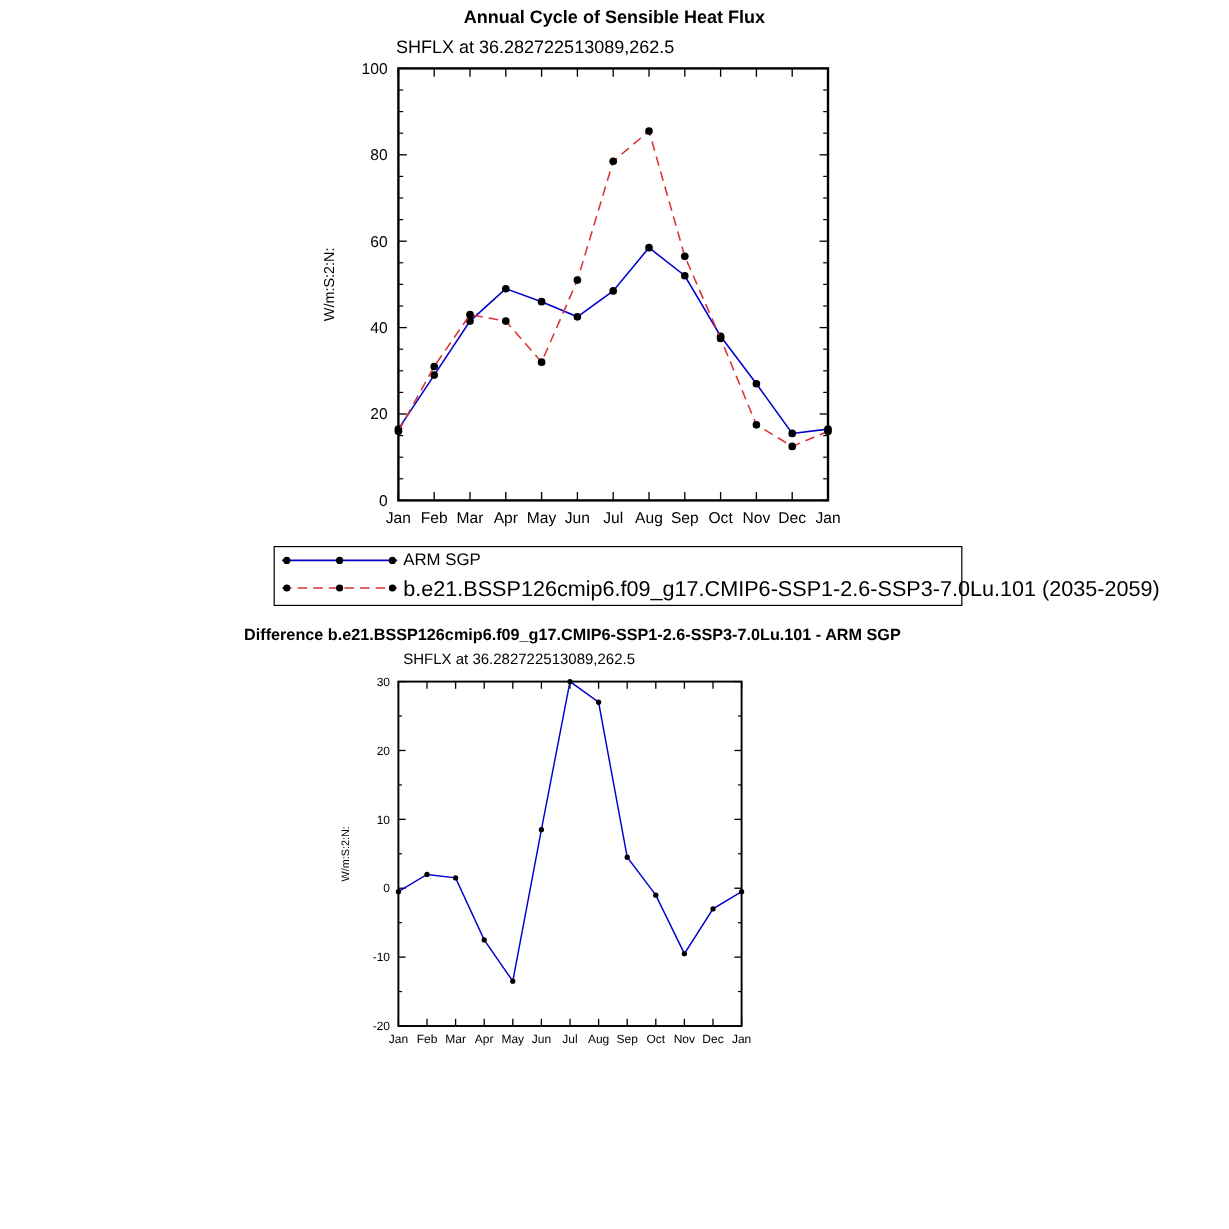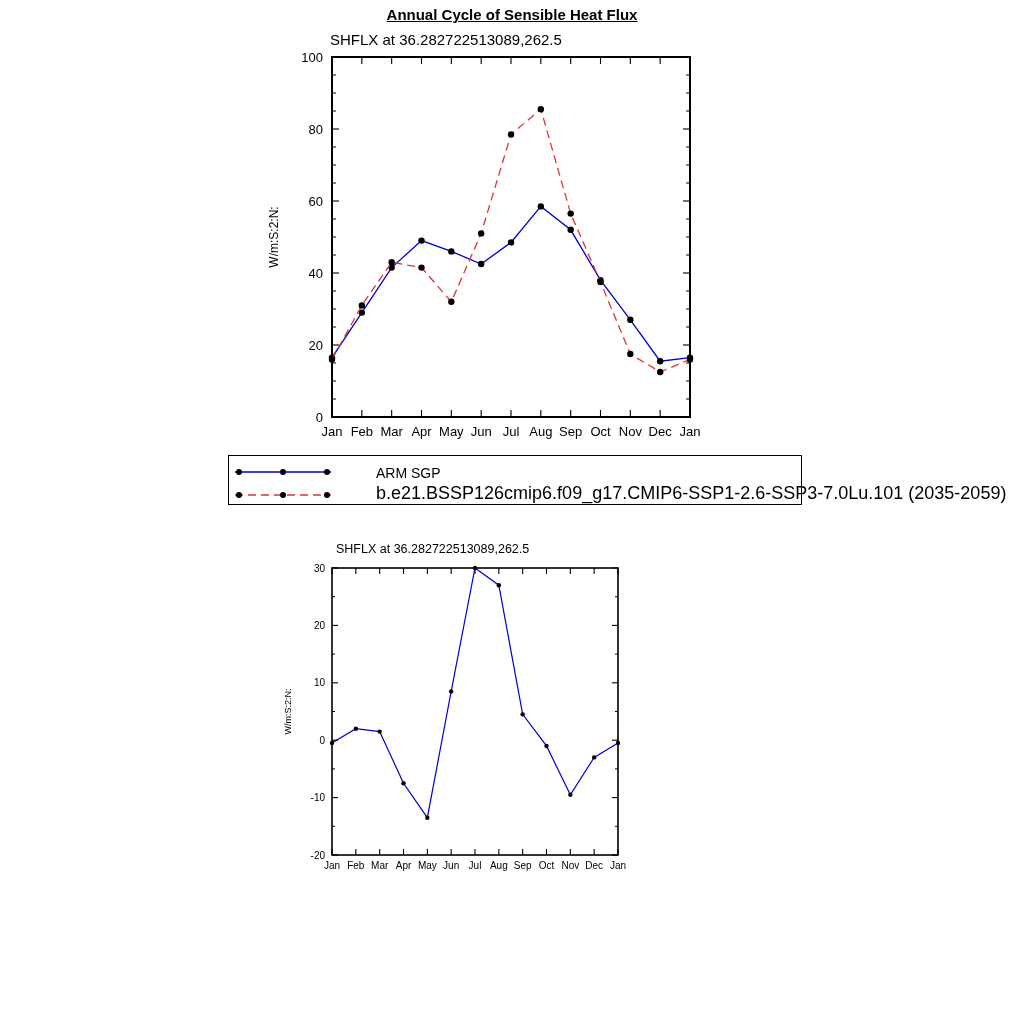--- a/index.html
+++ b/index.html
@@ -1,28 +1,28 @@
 <!DOCTYPE html>
 <html><head>
 <meta charset="utf-8">
 <style>
   * { margin: 0; padding: 0; box-sizing: border-box; }
   html, body { background: #ffffff; }
   body { font-family: "Liberation Sans", sans-serif; color: #000; }
   .page { position: relative; width: 1024px; height: 1024px; background: #ffffff; overflow: hidden; }
   .chart-title { position: absolute; font-weight: bold; text-align: center; white-space: nowrap; }
-  .title1 { top: 6px; left: 0; width: 1024px; font-size: 15px; text-decoration: underline; }
+  .title1 { top: 6px; left: 0; width: 1024px; font-size: 15px; }
   .subtitle1 { position: absolute; left: 330px; top: 31px; font-size: 15px; }
   .title2 { top: 521px; left: 0; width: 954px; font-size: 13.5px; }
   .subtitle2 { position: absolute; left: 336px; top: 542px; font-size: 12.5px; }
   svg.chart { position: absolute; }
   svg text { font-family: "Liberation Sans", sans-serif; fill: #000; }
   .legend { position: absolute; left: 228px; top: 455px; width: 574px; height: 50px;
             border: 1.2px solid #000; background: #fff; padding: 2px 0 0 4px; }
-  .legend-row { display: flex; align-items: flex-end; height: 23px; gap: 40px; }
+  .legend-row { display: flex; align-items: flex-start; height: 23px; }
   .legend-sample { width: 100px; height: 18px; flex: 0 0 100px; }
   .legend-label { white-space: nowrap; margin-left: 3px; }
   .legend-row.r1 .legend-label { font-size: 14px; }
   .legend-row.r2 .legend-label { font-size: 18px; }
 </style>
 </head>
 <body>
 
 <div class="page">
 
@@ -168,20 +168,21 @@
       <svg class="legend-sample" viewBox="0 0 100 18" xmlns="http://www.w3.org/2000/svg">
           <line x1="2" y1="9" x2="98" y2="9" stroke="#dd3333" stroke-width="1.3" stroke-dasharray="8 5"></line>
           <circle cx="6" cy="9" r="3" fill="#000000"></circle>
           <circle cx="50" cy="9" r="3" fill="#000000"></circle>
           <circle cx="94" cy="9" r="3" fill="#000000"></circle>
         </svg>
       <span class="legend-label">b.e21.BSSP126cmip6.f09_g17.CMIP6-SSP1-2.6-SSP3-7.0Lu.101 (2035-2059)</span>
     </div>
   </div>
 
+  <div class="chart-title title2">Difference b.e21.BSSP126cmip6.f09_g17.CMIP6-SSP1-2.6-SSP3-7.0Lu.101 - ARM SGP</div>
 
   <div class="subtitle2">SHFLX at 36.282722513089,262.5</div>
 
   <svg id="chart2" class="chart" style="left:270px; top:555px;" width="400" height="330" viewBox="0 0 400 330" xmlns="http://www.w3.org/2000/svg">
       <rect x="62" y="13" width="286" height="287" fill="none" stroke="#000" stroke-width="1.6"></rect>
       <g>
         <line x1="62" y1="300" x2="68" y2="300" stroke-width="1.1" stroke="#000"></line>
         <line x1="348" y1="300" x2="342" y2="300" stroke-width="1.1" stroke="#000"></line>
         <text x="55" y="303.5" text-anchor="end" font-size="10">-20</text>
         <line x1="62" y1="242.6" x2="68" y2="242.6" stroke-width="1.1" stroke="#000"></line>

